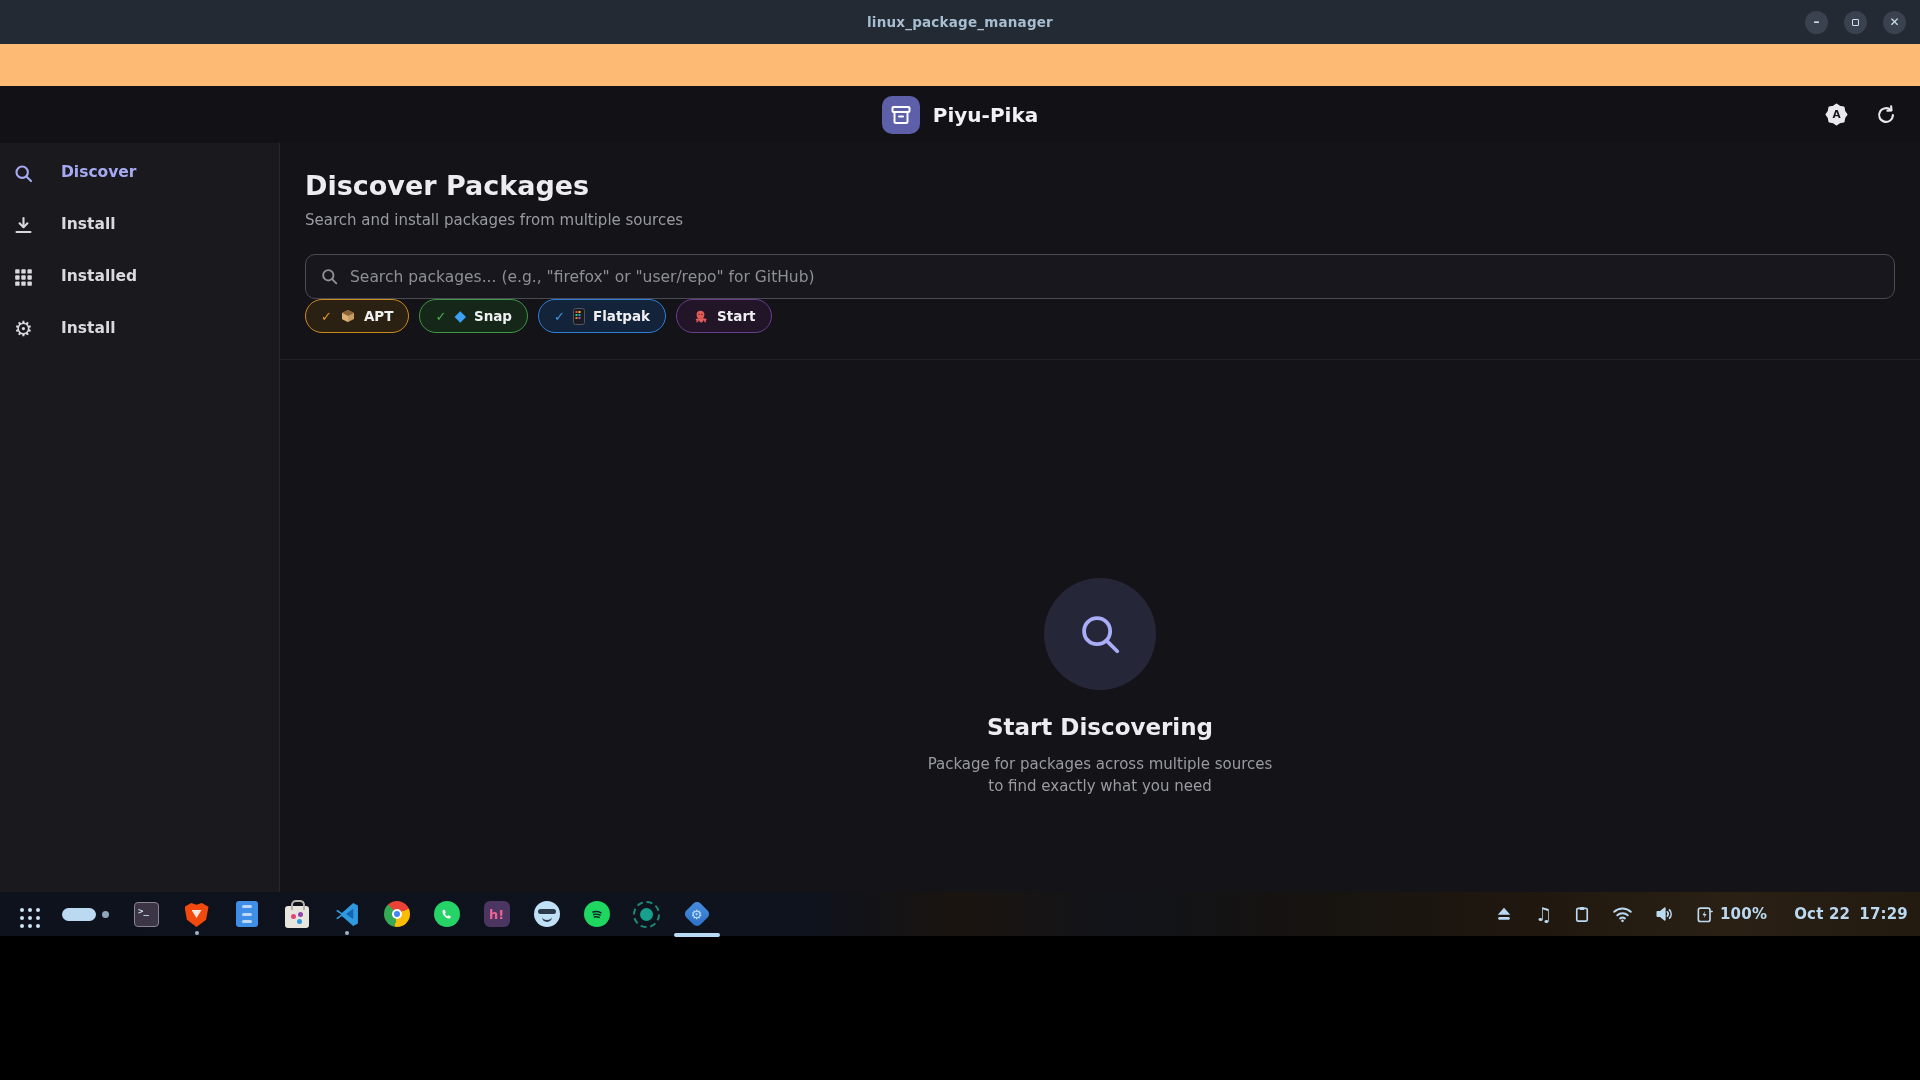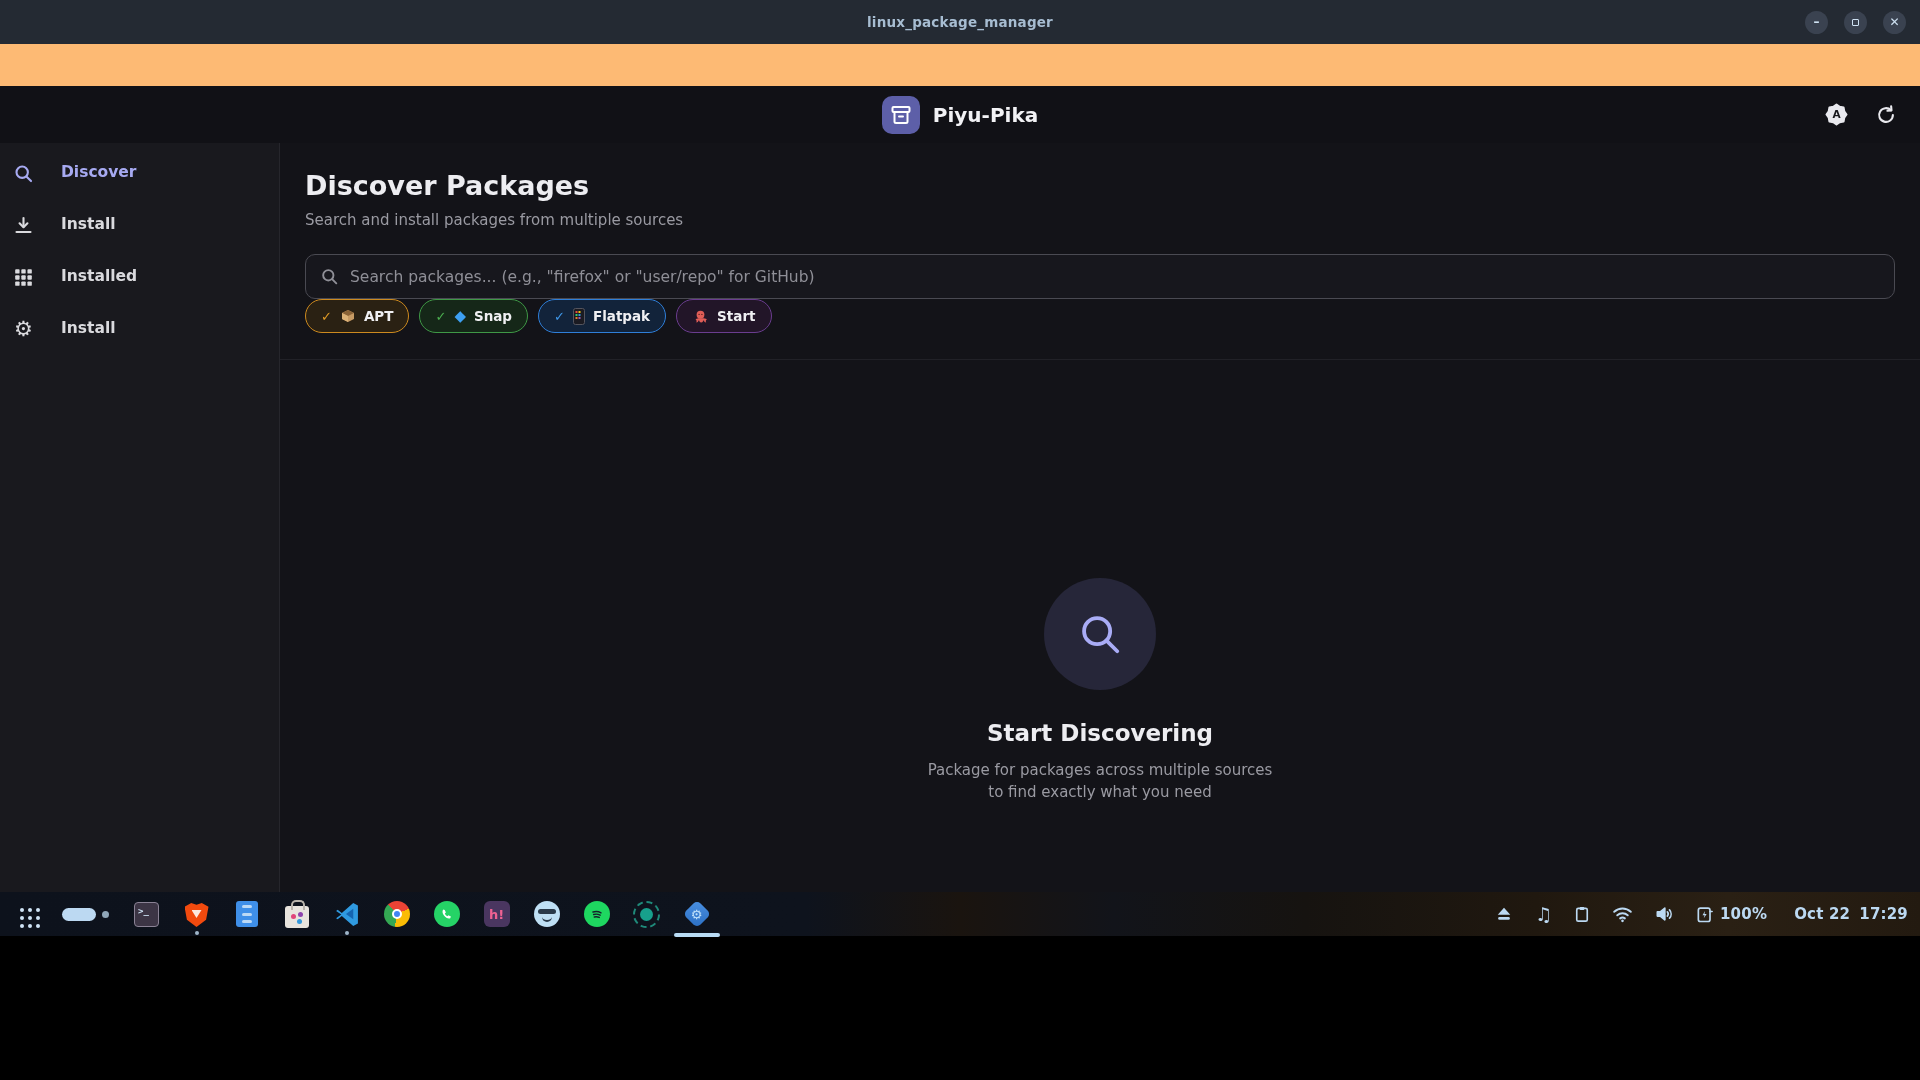--- a/index.html
+++ b/index.html
@@ -58,21 +58,21 @@
   .chip-github  { border-color:#6a3d8f; background:#221528; }
   .snap-diamond { color:#3da0f2; font-size:15px; line-height:1; }
   .chip svg { flex:none; }
 
   .rule { border:0; border-top:1px solid #212127; margin:26px -25px 0; }
 
   .empty { display:flex; flex-direction:column; align-items:center; margin-top:218px; }
   .empty-circle { width:112px; height:112px; border-radius:50%; background:#262639;
                   display:flex; align-items:center; justify-content:center; }
   .empty-circle svg { width:46px; height:46px; color:#a9acf6; }
-  .empty-title { font-size:23px; font-weight:bold; color:#ededf1; margin-top:30px; }
+  .empty-title { font-size:23px; font-weight:bold; color:#ededf1; margin-top:24px; }
   .empty-sub { font-size:15px; color:#9a9aa2; text-align:center; line-height:1.45; margin-top:14px; }
 
   
   .taskbar { height:44px; flex:0 0 auto; display:flex; align-items:center; padding:0 12px; gap:23px;
              background:linear-gradient(90deg,#0d121c 0%,#0e131d 42%,#1a140f 50%,#12141a 58%,
                         #161310 68%,#20180f 80%,#2a2014 90%,#231a10 100%); }
   .ticon { width:27px; height:27px; position:relative; display:flex; align-items:center;
            justify-content:center; cursor:pointer; flex:none; }
   .ticon.running::after { content:""; position:absolute; bottom:-7px; left:50%; transform:translateX(-50%);
                           width:4px; height:4px; border-radius:50%; background:#9fb6ca; }

